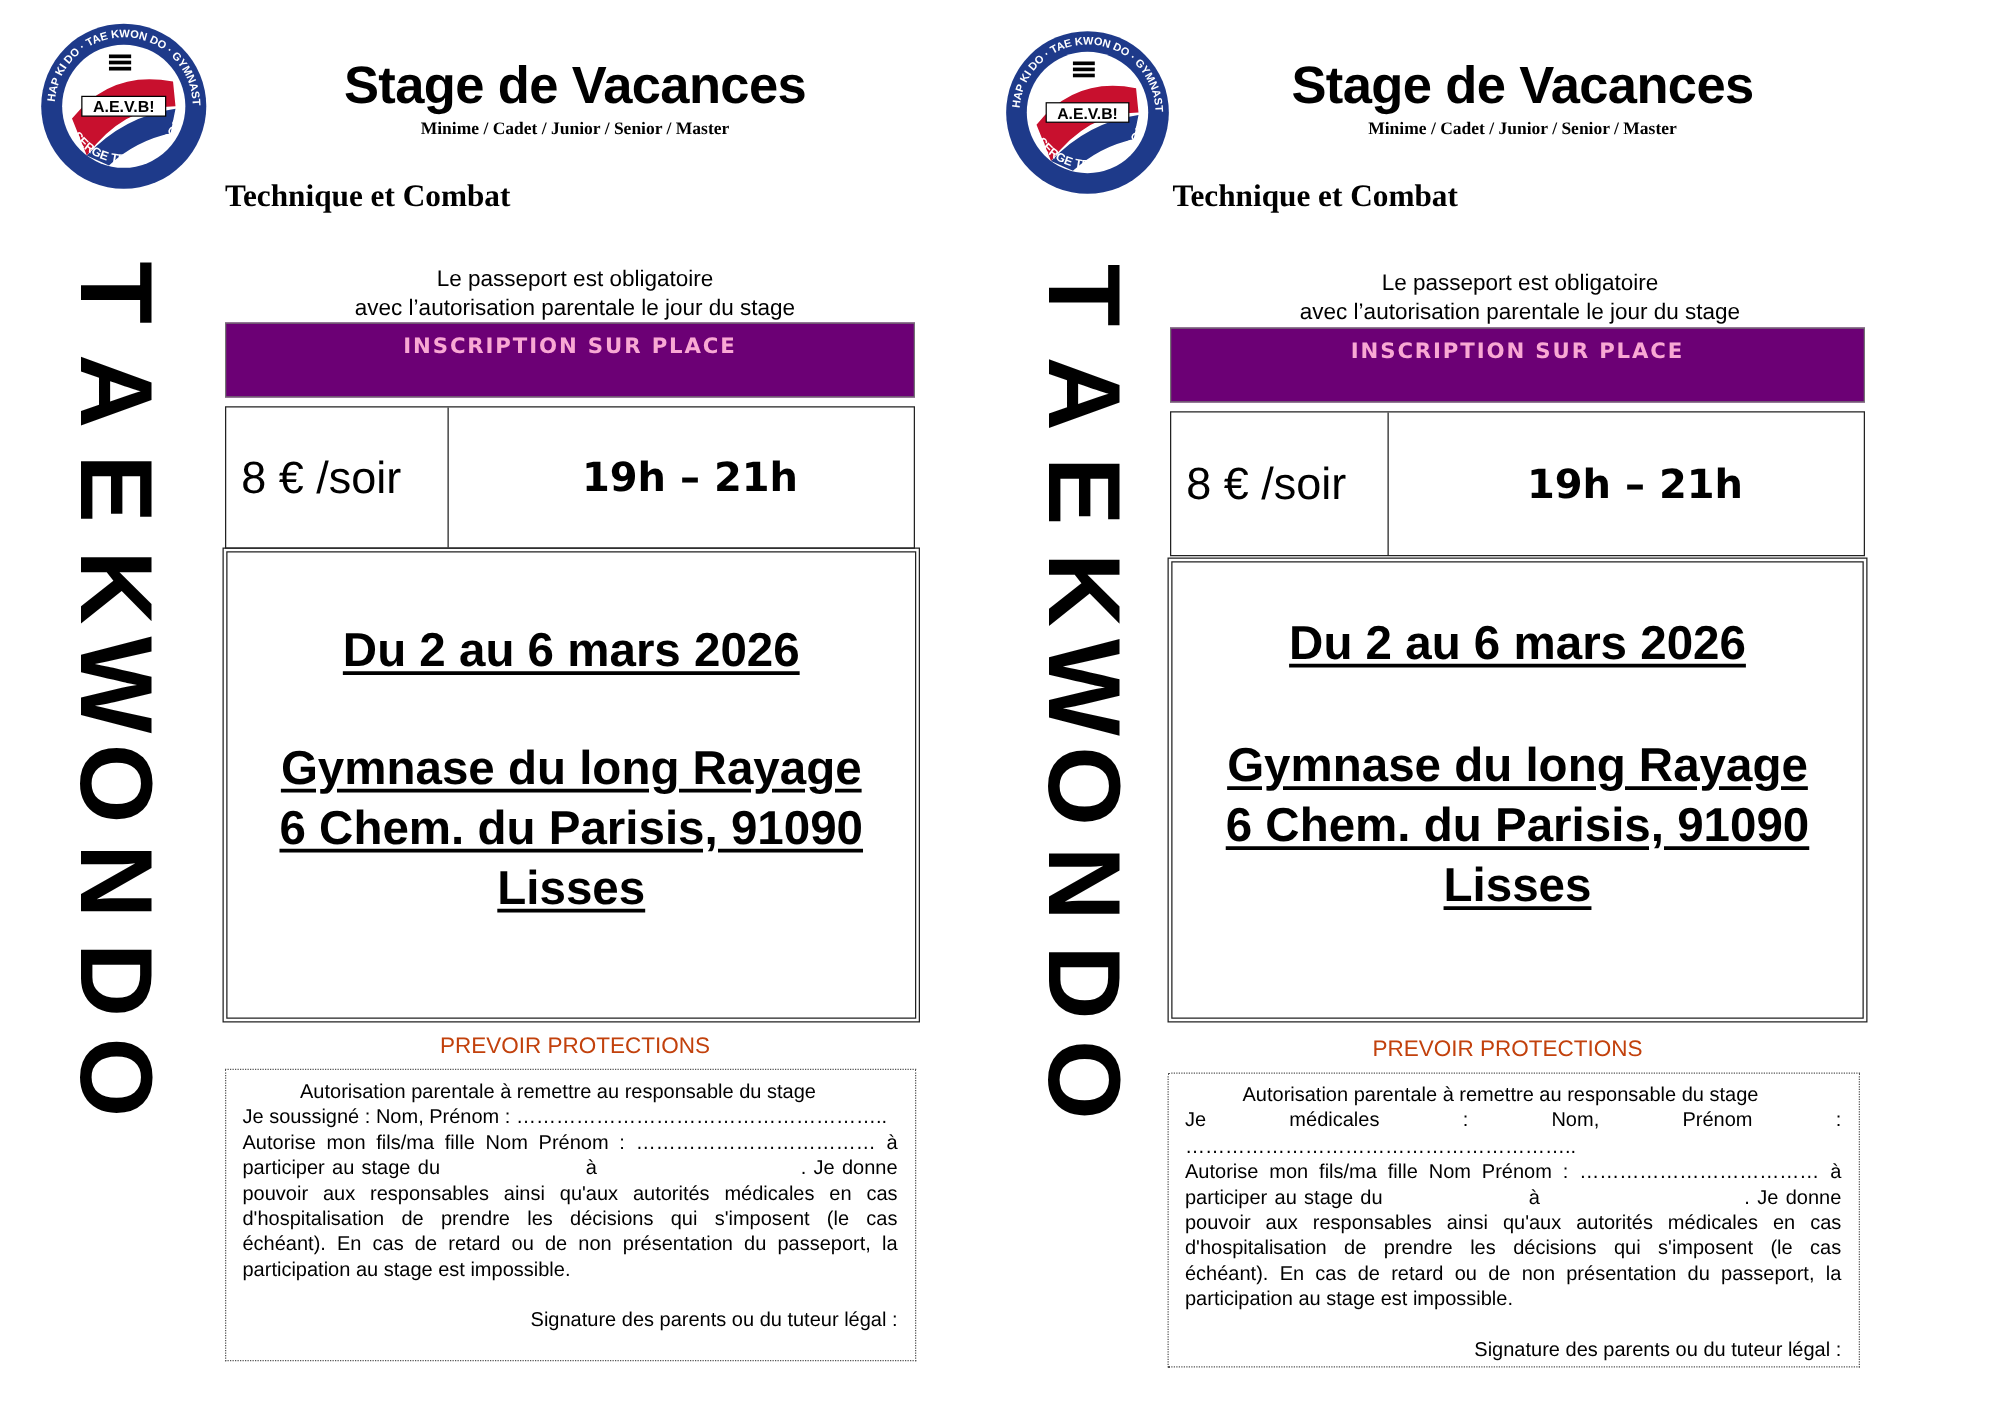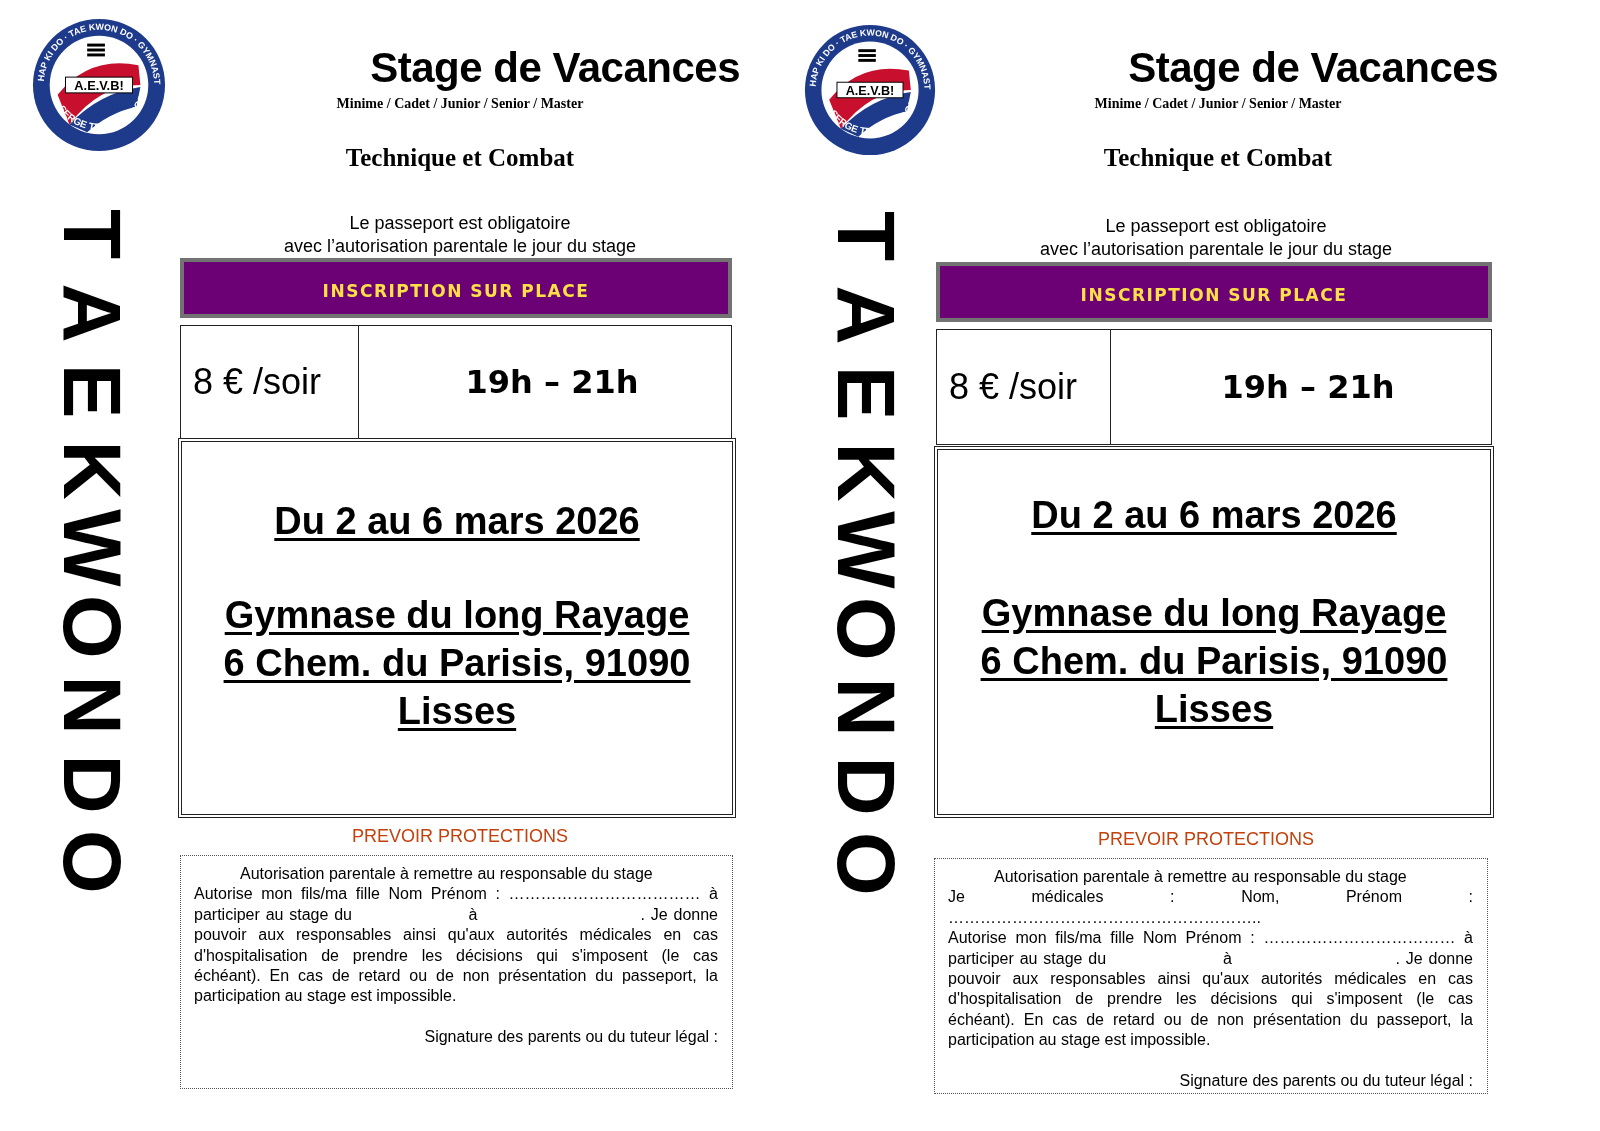--- a/index.html
+++ b/index.html
@@ -20,34 +20,34 @@
     }
     .flyer.right .vertical-word { left: 28px; top: 198px; height: 704px; }
     .vertical-word span {
       display: block; transform: rotate(90deg);
       font-family: "Liberation Sans", sans-serif; font-weight: bold;
       font-size: 82px; line-height: 76px; height: 76px; width: 96px; text-align: center;
       transform-origin: center center; letter-spacing: 0;
     }
 
     
-    .title { position: absolute; left: 180px; width: 560px; top: 44px; text-align: right; font-weight: bold; font-size: 42px; letter-spacing: -0.5px; }
+    .title { position: absolute; left: 180px; width: 560px; top: 44px; text-align: center; font-weight: bold; font-size: 42px; letter-spacing: -0.5px; }
     .flyer.right .title { left: 148px; width: 560px; top: 44px; font-size: 42px; }
     .categories { position: absolute; left: 180px; width: 560px; top: 96px; text-align: center; font-family: "Liberation Serif", serif; font-weight: bold; font-size: 14px; }
     .flyer.right .categories { left: 148px; width: 560px; top: 96px; font-size: 14px; }
-    .subtitle { position: absolute; left: 180px; width: 560px; top: 144px; text-align: center; font-family: "Liberation Serif", serif; font-weight: bold; font-size: 25px; }
+    .subtitle { position: absolute; left: 180px; width: 560px; top: 144px; font-family: "Liberation Serif", serif; font-weight: bold; font-size: 25px; }
     .flyer.right .subtitle { left: 148px; width: 560px; top: 144px; }
 
     .notice { position: absolute; left: 180px; width: 560px; top: 212px; text-align: center; font-size: 18px; line-height: 23px; }
     .flyer.right .notice { left: 146px; width: 560px; top: 215px; }
 
     .banner {
       position: absolute; left: 180px; top: 258px; width: 552px; height: 60px;
-      background: #6c0075; border: 4px solid #737373; box-sizing: border-box;
-      color: #fde047; font-family: "DejaVu Sans", sans-serif; font-weight: bold; font-size: 17px; letter-spacing: 1.5px; text-align: center; padding-top: 19px;
+      background: #6c0075; border: 1px solid #737373; box-sizing: border-box;
+      color: #f9a8d4; font-family: "DejaVu Sans", sans-serif; font-weight: bold; font-size: 17px; letter-spacing: 1.5px; text-align: center; padding-top: 8px;
     }
     .flyer.right .banner { left: 146px; top: 262px; width: 556px; height: 60px; }
 
     .price-row {
       position: absolute; left: 180px; top: 325px; width: 552px; height: 114px;
       border: 1.5px solid #222; box-sizing: border-box; display: flex; gap: 14px;
     }
     .flyer.right .price-row { left: 146px; top: 329px; width: 556px; height: 116px; }
     .price-cell { width: 178px; border-right: 1.5px solid #222; display: flex; align-items: center; padding-left: 12px; font-size: 36px; box-sizing: border-box; }
     .flyer.right .price-cell { width: 174px; }
@@ -130,20 +130,21 @@
       <span>Gymnase du long Rayage</span><br>
       <span>6 Chem. du Parisis, 91090</span><br>
       <span>Lisses</span>
     </span>
   </div>
 
   <div class="warning">PREVOIR PROTECTIONS</div>
 
   <div class="auth-box">
     <span class="heading">Autorisation parentale à remettre au responsable du stage</span>
+    <span class="line noj">Je soussigné : Nom, Prénom : ………………………………………………..</span>
     <span class="line">Autorise mon fils/ma fille Nom Prénom : ……………………………… à</span>
     <span class="line" style="white-space:pre;">participer au stage du                    à                            . Je donne</span>
     <span class="line">pouvoir aux responsables ainsi qu'aux autorités médicales en cas</span>
     <span class="line">d'hospitalisation de prendre les décisions qui s'imposent (le cas</span>
     <span class="line">échéant). En cas de retard ou de non présentation du passeport, la</span>
     <span class="line noj">participation au stage est impossible.</span>
     <span class="sig">Signature des parents ou du tuteur légal :</span>
   </div>
 </div>
 

